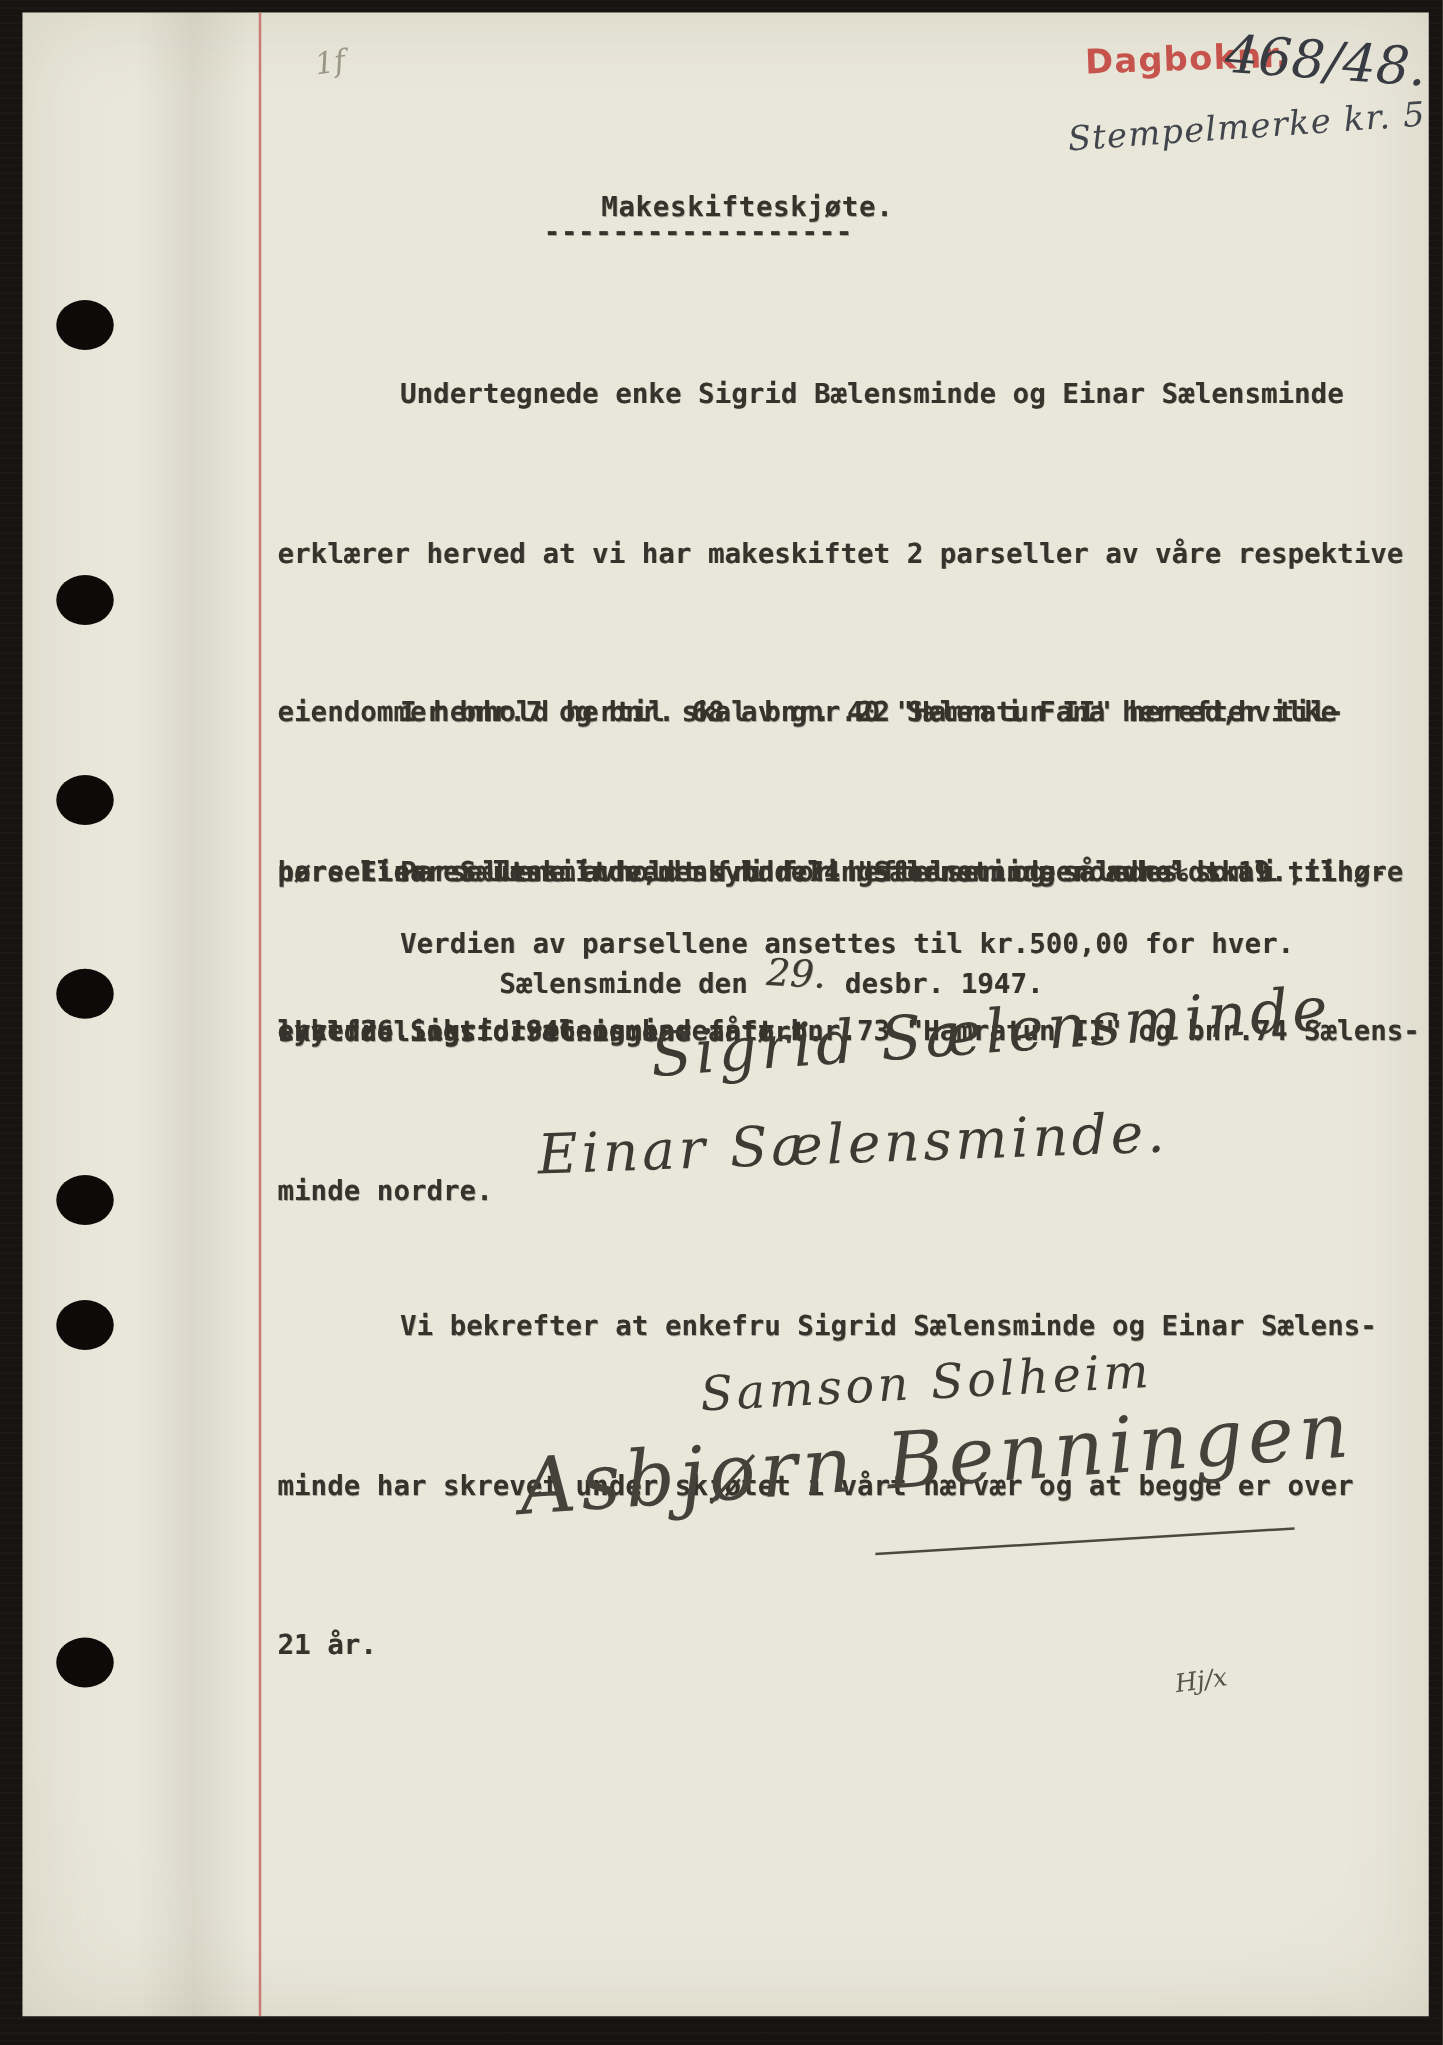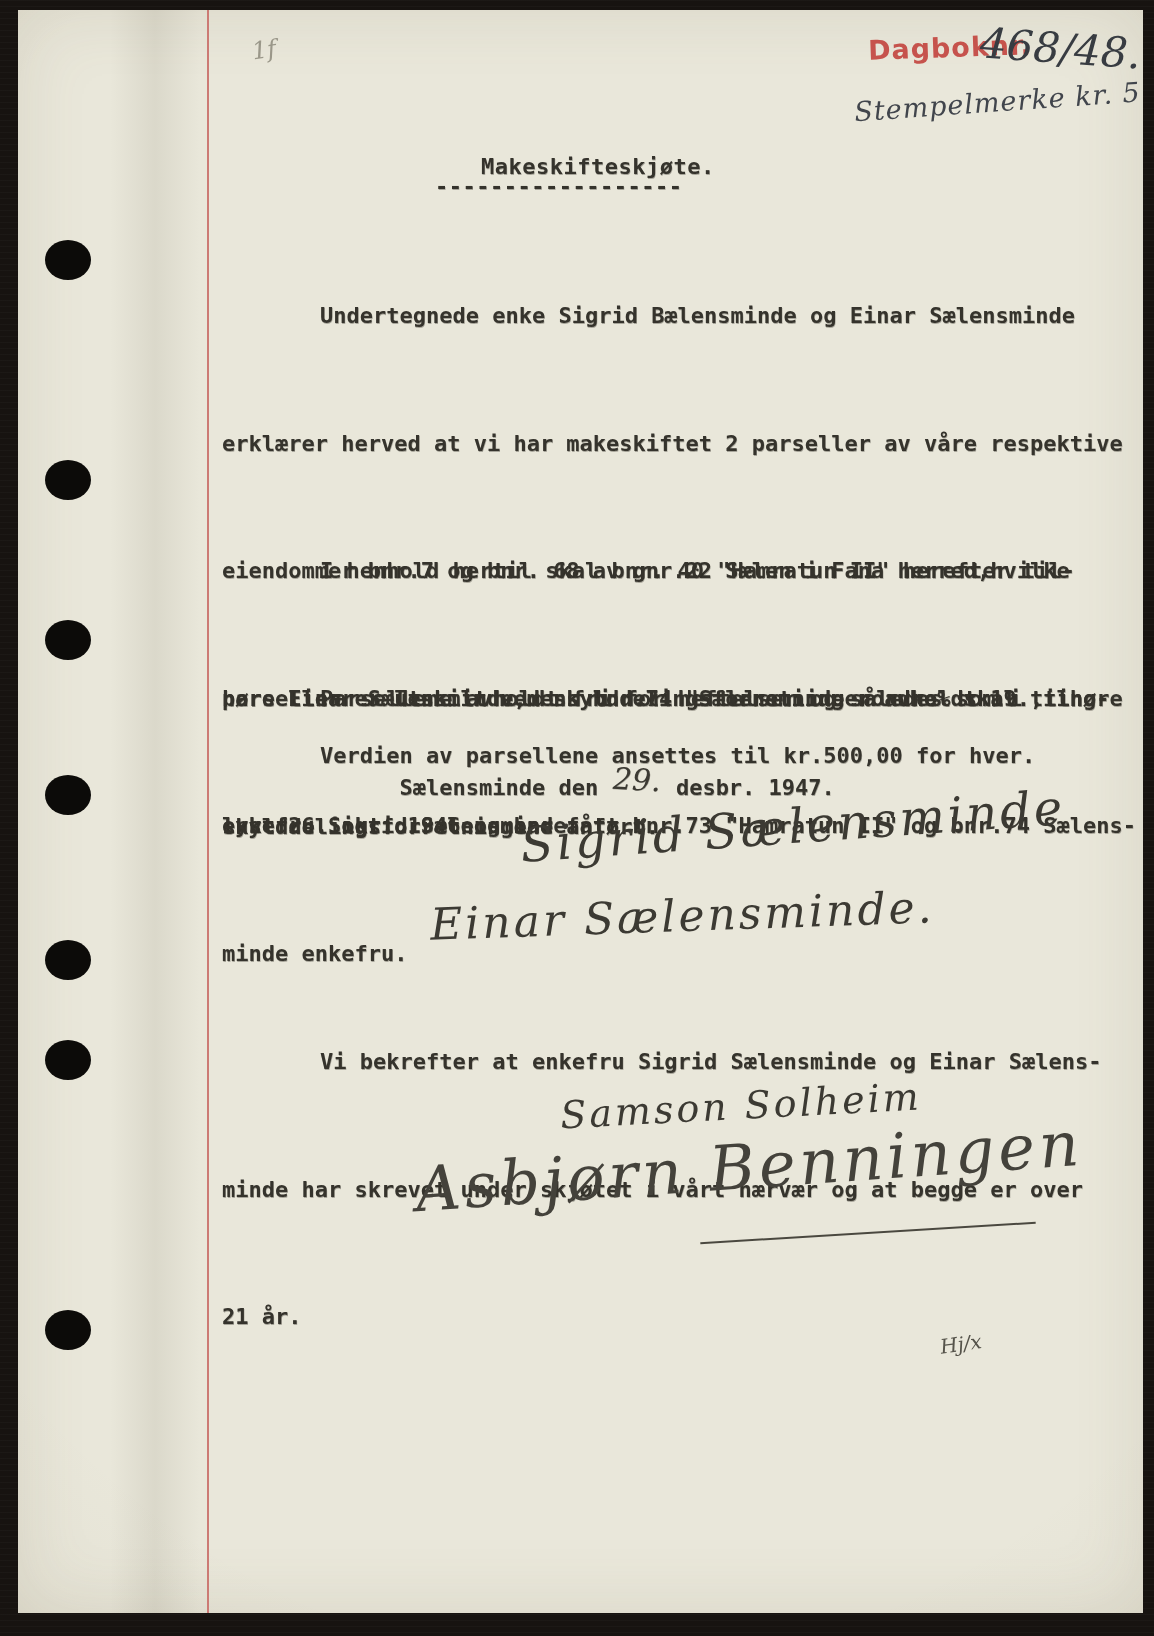--- a/index.html
+++ b/index.html
@@ -86,21 +86,21 @@
 
     <div class="tw title">Makeskifteskjøte.</div>
     <div class="tw dashes">------------------</div>
 
     <div class="tw" style="top:200px">
       <div class="line ind">Undertegnede enke Sigrid Bælensminde og Einar Sælensminde</div>
       <div class="line">erklærer herved at vi har makeskiftet 2 parseller av våre respektive</div>
       <div class="line">eiendommer bnr.7 og bnr. 68 av gnr.22 Sælen i Fana herred,hvilke</div>
       <div class="line">parseller er utskilt ved skylddelingsforretninger avholdt 19.,ting-</div>
       <div class="line">lyst 26. okt. 1946 og har fått bnr.73 "Hamratun II" og bnr.74 Sælens-</div>
-      <div class="line">minde enkefru.</div>
+      <div class="line">minde nordre.</div>
     </div>
 
     <div class="tw" style="top:455px">
       <div class="line ind">I henhold hertil skal bnr. 40 "Hamratun II" herefter til-</div>
       <div class="line">høre Einar Sælensminde,mens bnr.74 "Sælensminde nordre% skal tilhøre</div>
       <div class="line">enkefru Sigrid Sælensminde.</div>
     </div>
 
     <div class="tw" style="top:583px">
       <div class="line ind">Parsellene avholdt fri for heftelser og således som i</div>

